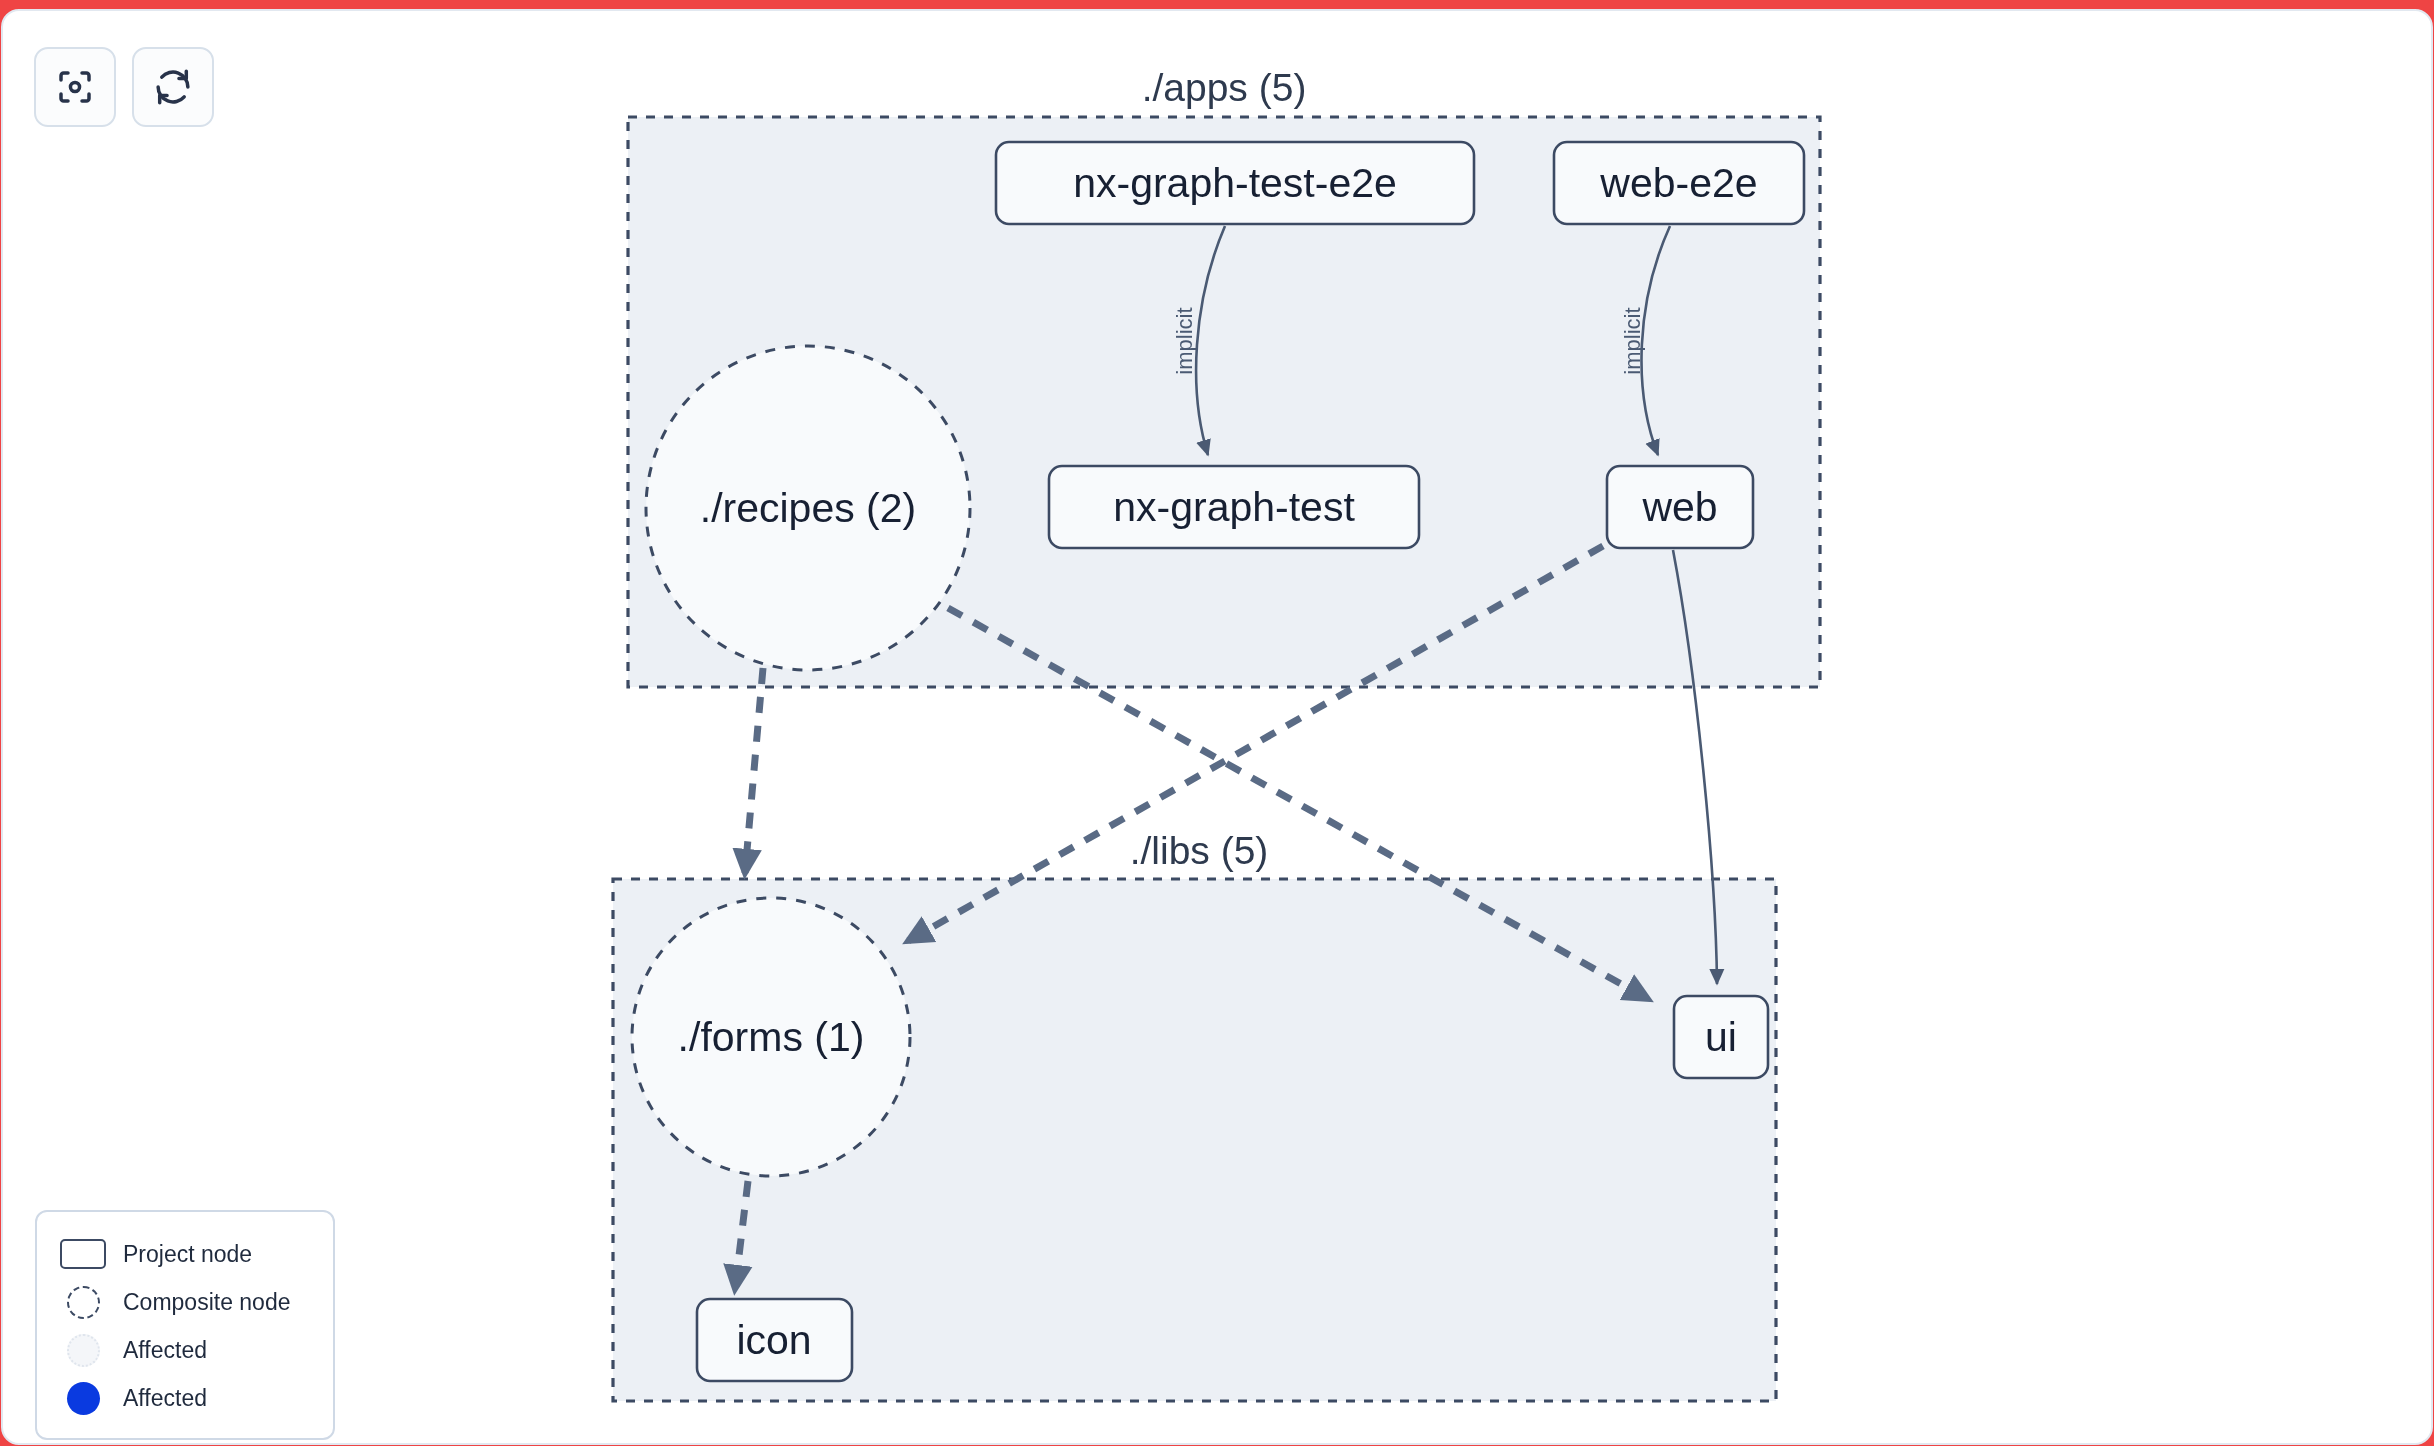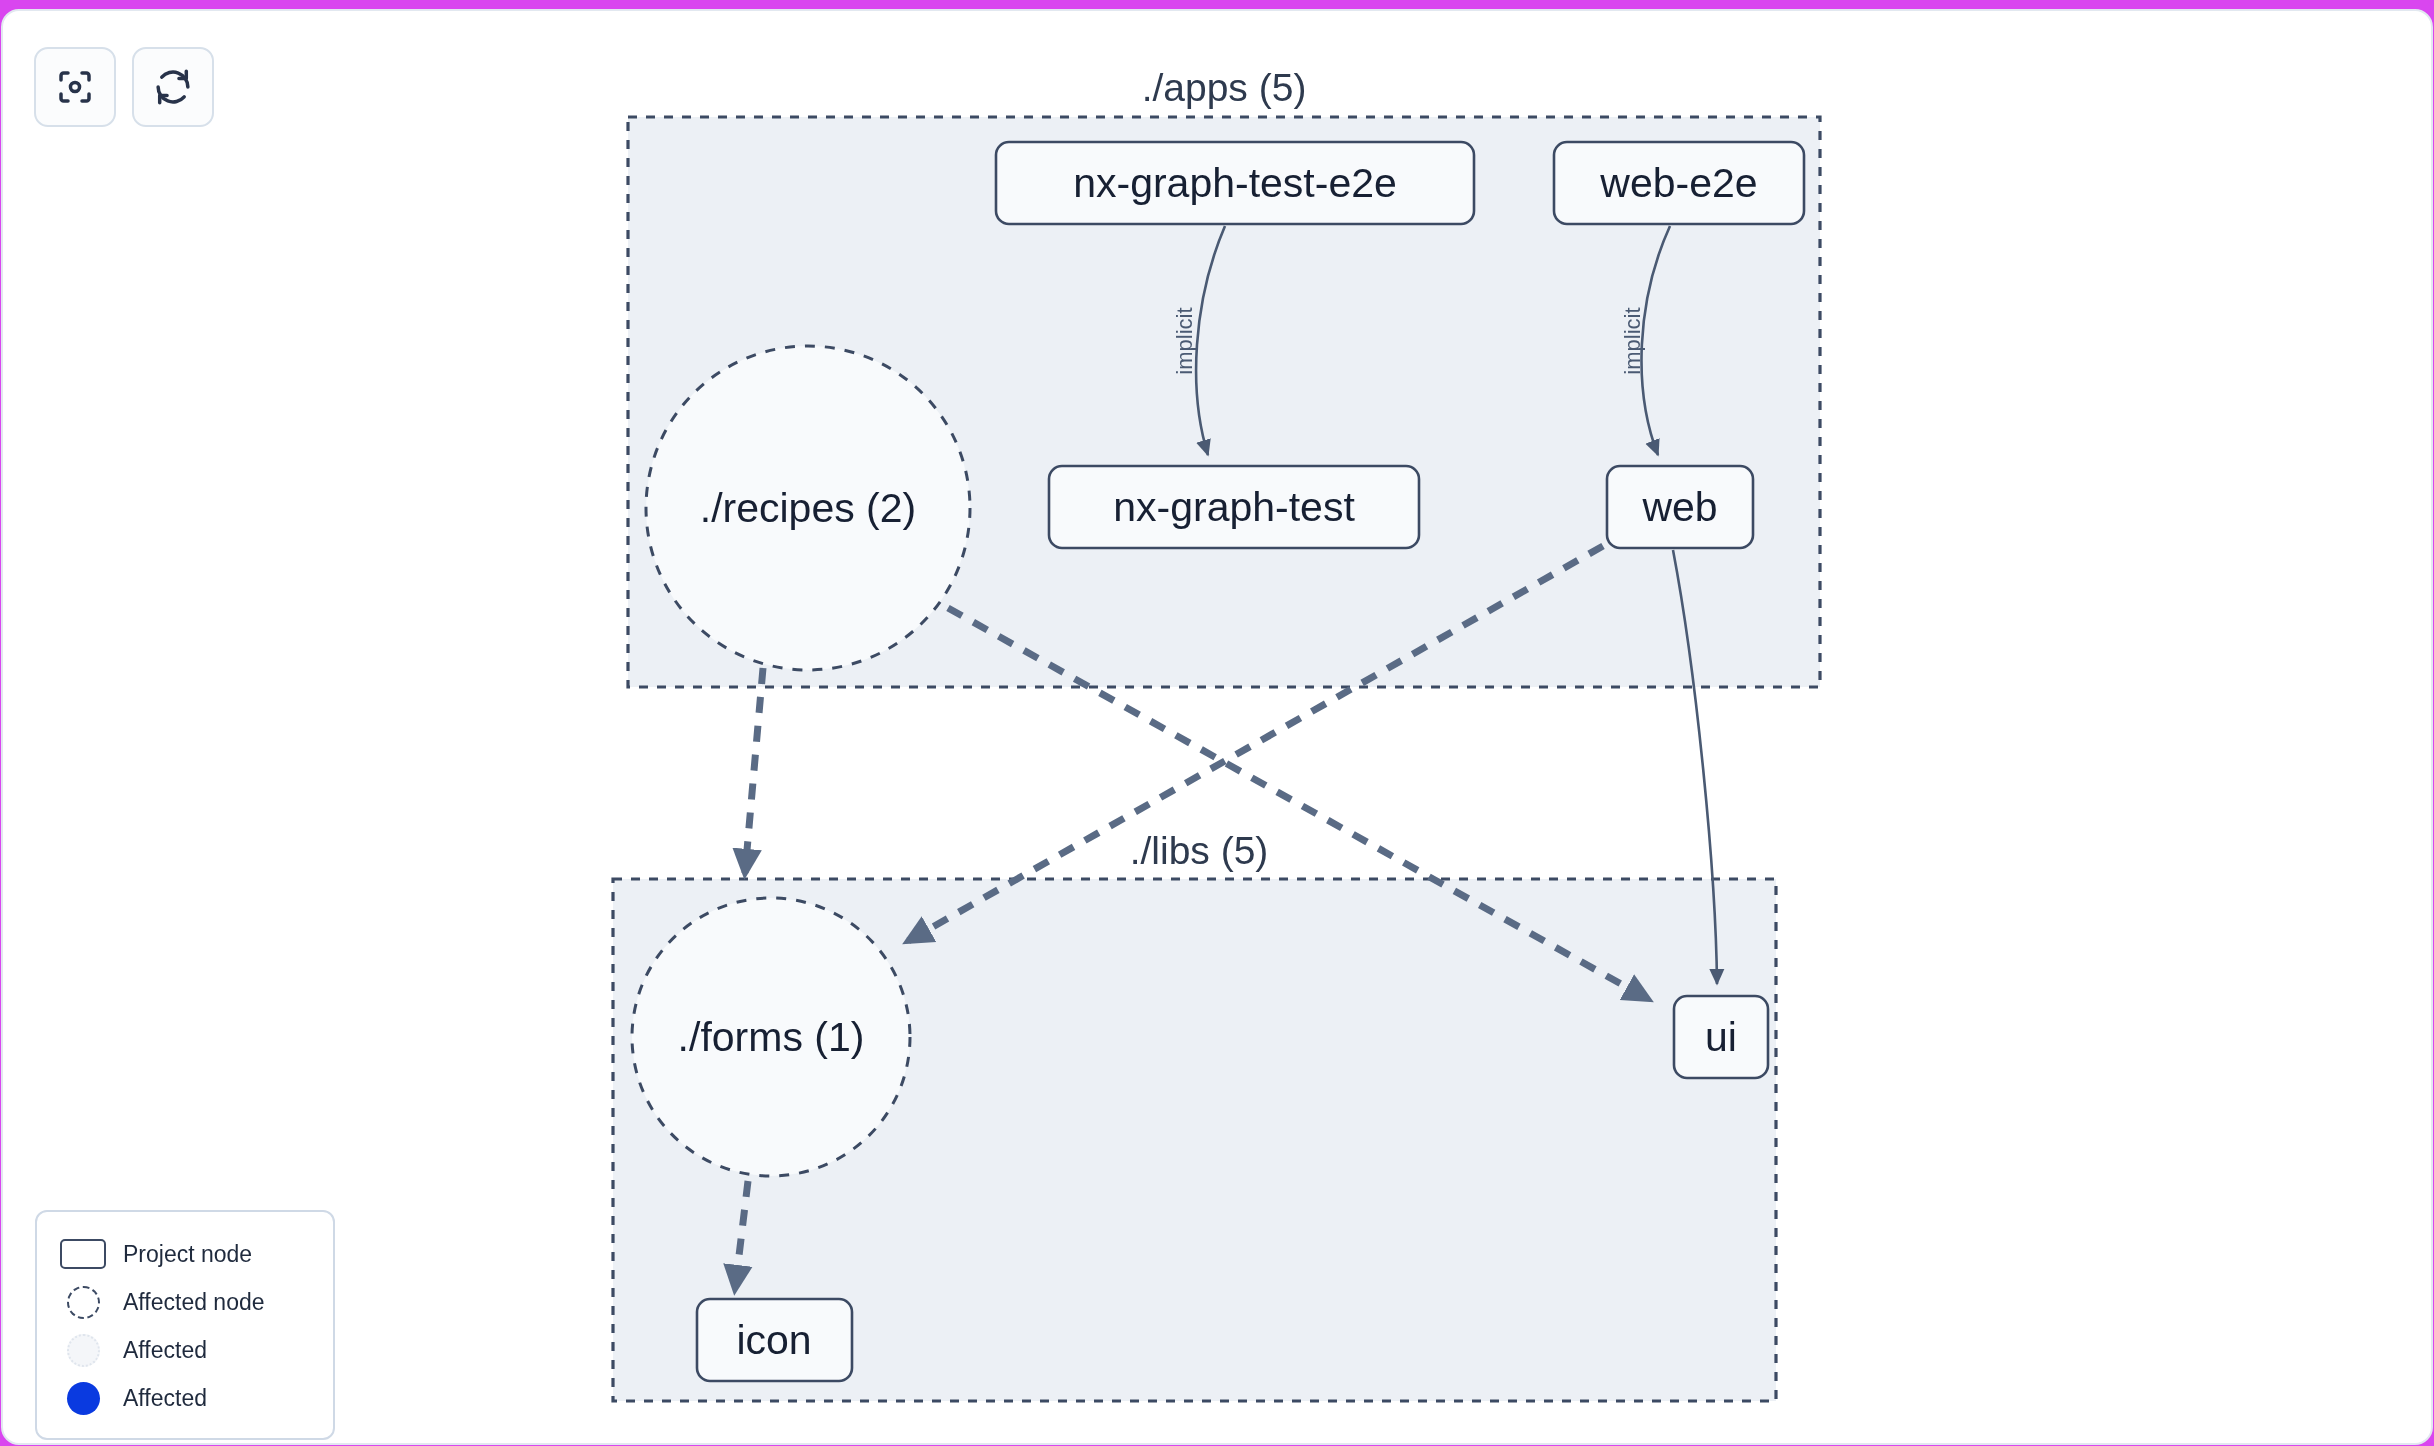--- a/index.html
+++ b/index.html
@@ -6,21 +6,21 @@
   html, body {
     margin: 0; padding: 0;
     width: 2434px; height: 1446px;
     background: #ffffff;
     font-family: "Liberation Sans", sans-serif;
     overflow: hidden;
   }
   #app {
     position: relative;
     width: 2434px; height: 1446px;
-    background: #d946ef;
+    background: #ef4444;
   }
   
   #canvas-panel {
     position: absolute;
     left: 1px; top: 9px;
     width: 2432px; height: 1436px;
     background: #ffffff;
     border: 2px solid #e2e8f0;
     border-radius: 18px;
     overflow: hidden;
@@ -290,21 +290,21 @@
         <span class="legend-swatch">
           <span class="sw-rect"></span>
         </span>
         <span class="legend-text">Project node</span>
       </div>
 
       <div class="legend-row">
         <span class="legend-swatch">
           <span class="sw-composite"></span>
         </span>
-        <span class="legend-text">Affected node</span>
+        <span class="legend-text">Composite node</span>
       </div>
 
       <div class="legend-row">
         <span class="legend-swatch">
           <span class="sw-affected"></span>
         </span>
         <span class="legend-text">Affected</span>
       </div>
 
       <div class="legend-row">

